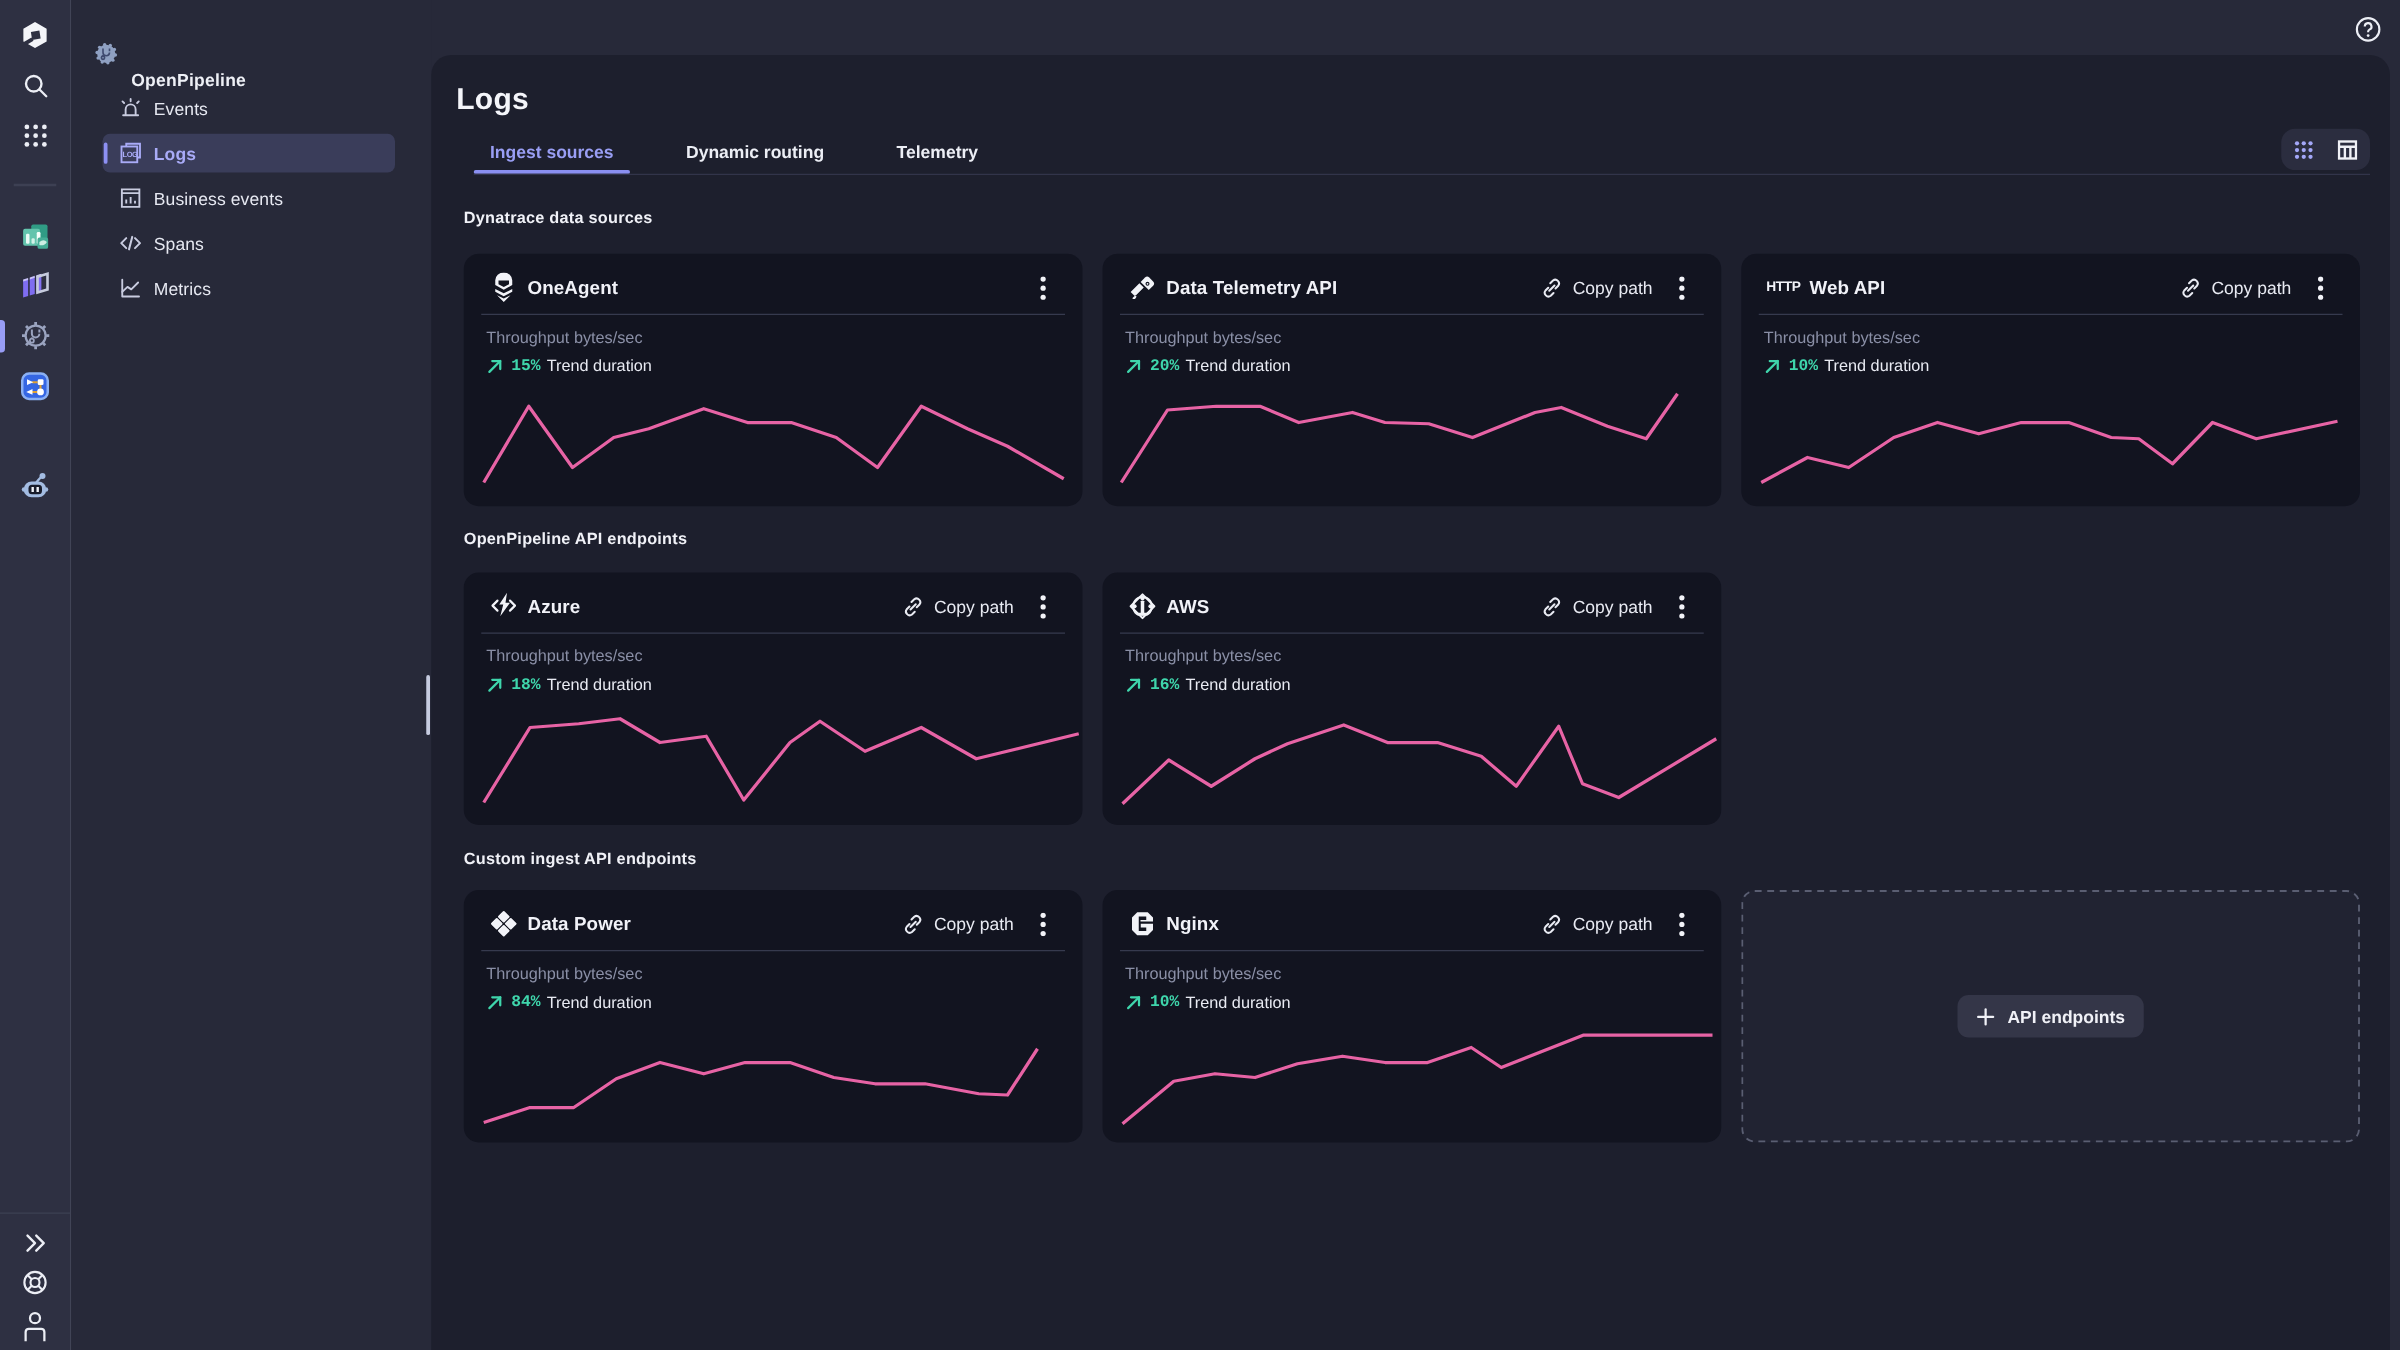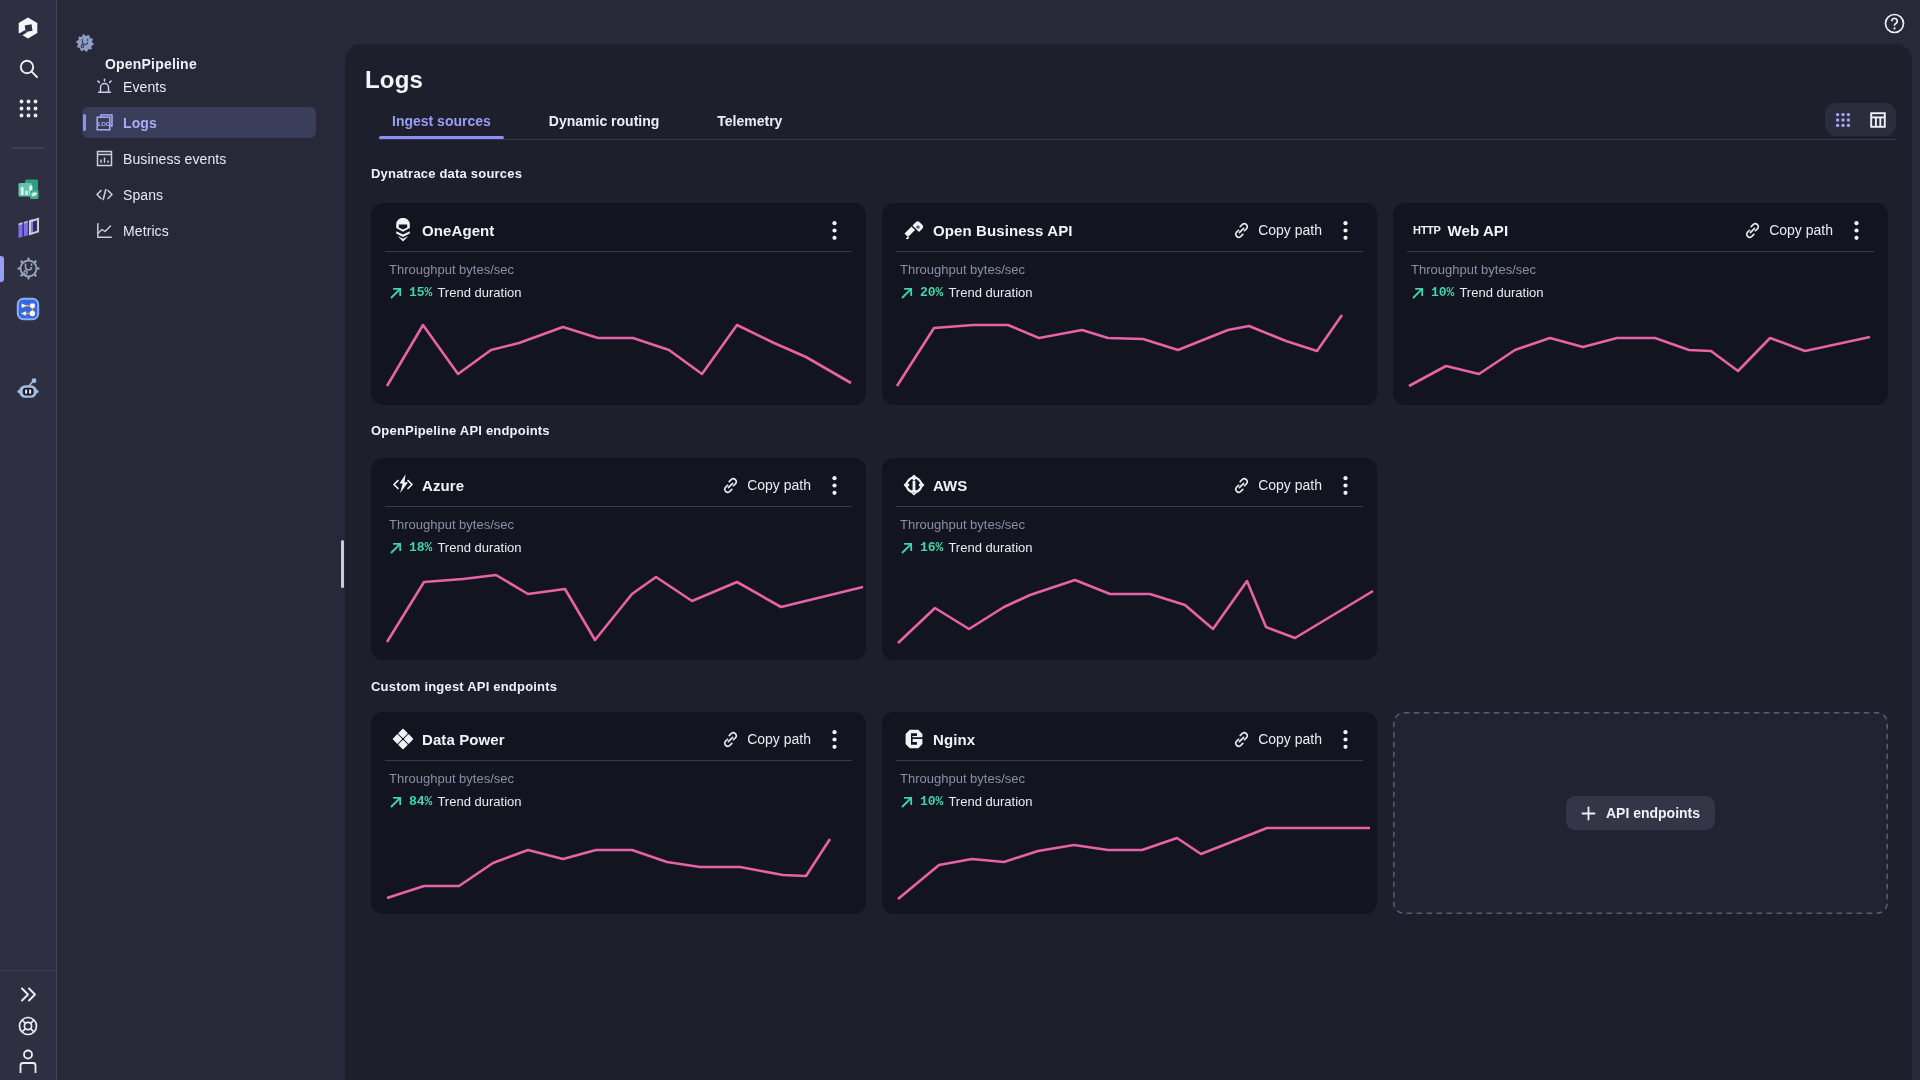--- a/index.html
+++ b/index.html
@@ -374,21 +374,21 @@
       <span class="cicon">
         <svg width="22" height="22" viewBox="0 0 22 22">
           <g fill="#f2f3f8">
             <path d="M1.5 14.5 L8.5 7.5 L12 11 L5 18 Z M2.8 19.6 a1.9 1.9 0 0 0 2.7-2.7 Z"></path>
             <path d="M9.5 6.5 L13 3 a2.5 2.5 0 0 1 3.4 0 L19.5 6.1 a2.5 2.5 0 0 1 0 3.4 L16 13 Z"></path>
           </g>
           <circle cx="15" cy="8" r="1.6" fill="#121420"></circle>
           <circle cx="15" cy="8" r="0.7" fill="#f2f3f8"></circle>
         </svg>
       </span>
-      <span class="ctitle">Open Business API</span>
+      <span class="ctitle">Data Telemetry API</span>
       <span class="spacer"></span>
       <span class="copypath">
         <svg width="17" height="17" viewBox="0 0 17 17">
             <g stroke="#e9ebf3" stroke-width="1.6" fill="none" stroke-linecap="round">
               <path d="M7.2 4.6 L9.4 2.4 a3 3 0 0 1 4.2 4.2 L11.4 8.8"></path>
               <path d="M9.8 12.4 L7.6 14.6 a3 3 0 0 1 -4.2 -4.2 L5.6 8.2"></path>
               <path d="M6.4 10.6 L10.6 6.4"></path>
             </g>
           </svg>
         <span>Copy path</span>

